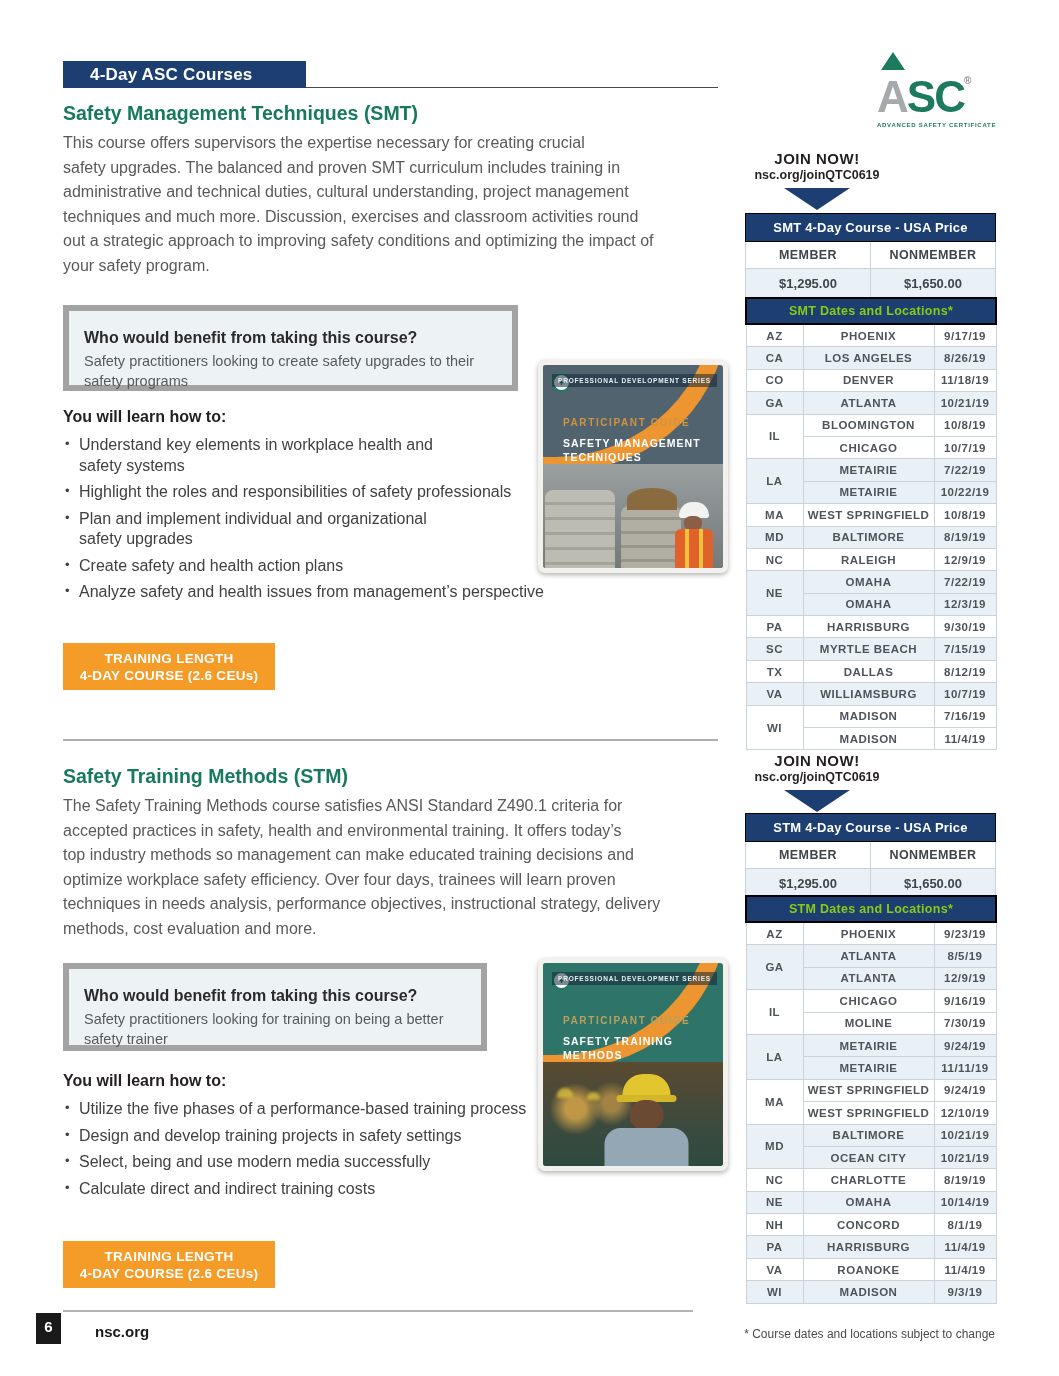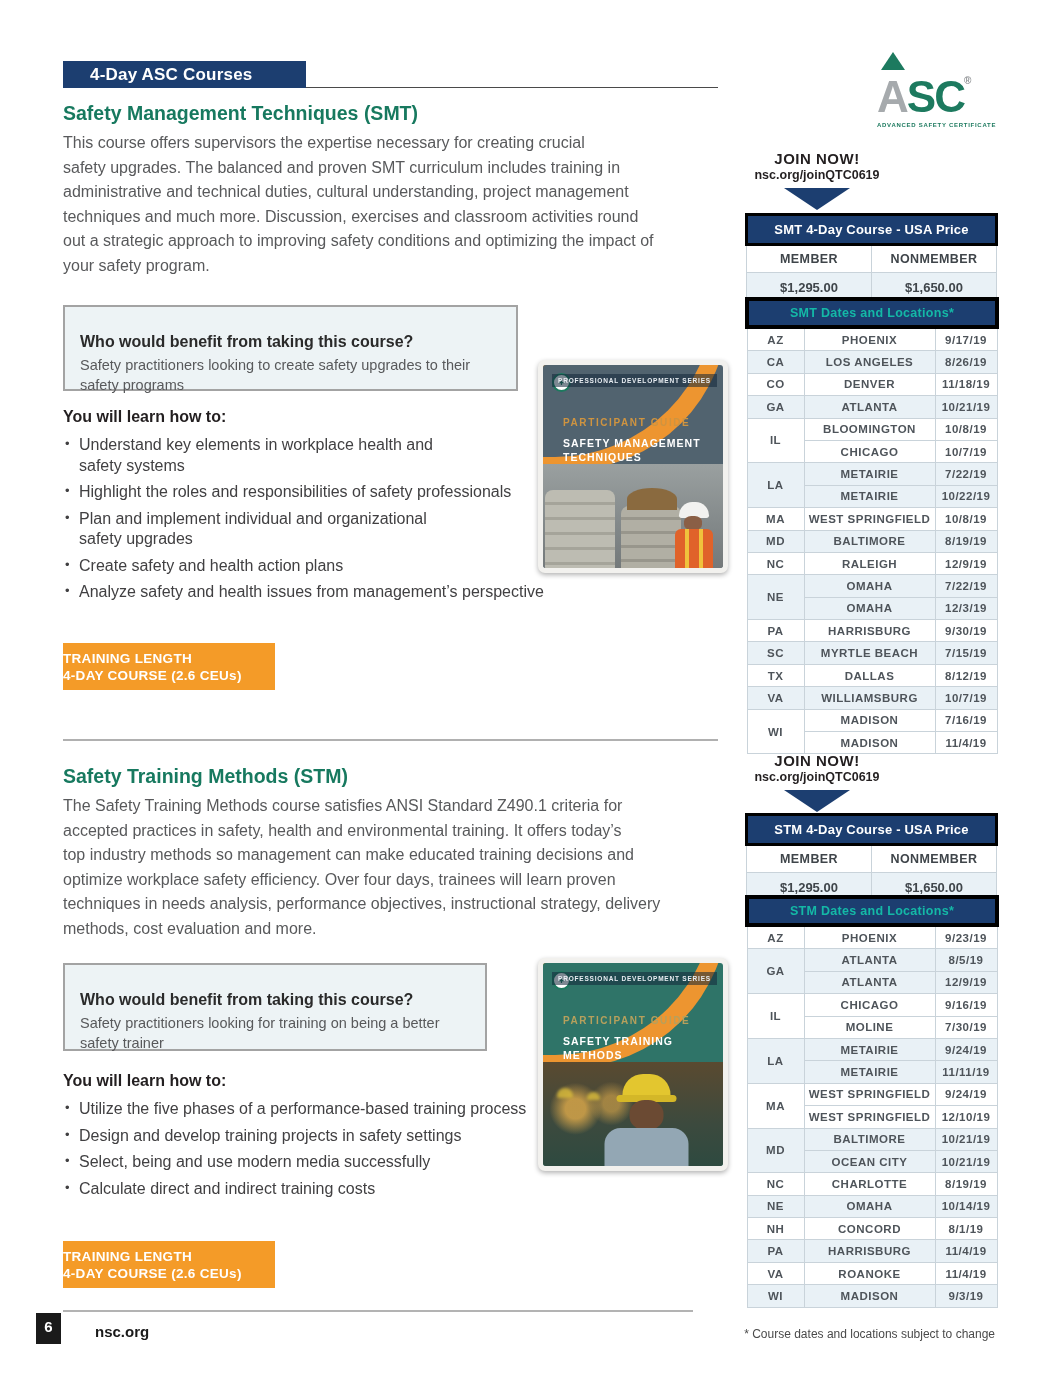--- a/index.html
+++ b/index.html
@@ -37,56 +37,56 @@
   
   .sec-head{position:absolute;left:63px;font-size:19.5px;font-weight:bold;color:#17795f;}
   .smt-head{top:102px;} .stm-head{top:765px;}
   .desc{position:absolute;left:63px;width:680px;font-size:16px;line-height:24.6px;
         color:#58595b;white-space:pre-line;}
   .smt-desc{top:131px;} .stm-desc{top:794px;}
 
   .divider{position:absolute;left:63px;top:739px;width:655px;height:2px;background:#b0b0b0;}
 
   
-  .benefit{position:absolute;left:63px;background:#edf3f5;border:2px solid #a3a3a3;
-           box-sizing:border-box;padding:26px 15px;}
+  .benefit{position:absolute;left:63px;background:#edf3f5;border:6px solid #a3a3a3;
+           box-sizing:border-box;padding:18px 15px;}
   .smt-benefit{top:305px;width:455px;height:86px;}
   .stm-benefit{top:963px;width:424px;height:88px;}
   .b-title{font-size:16px;font-weight:bold;color:#2a2a2a;margin-bottom:4px;}
   .b-text{font-size:14.5px;color:#58595b;line-height:20px;white-space:pre-line;}
 
   
   .learn{position:absolute;left:63px;width:620px;}
   .smt-learn{top:408px;} .stm-learn{top:1072px;}
   .l-title{font-size:16px;font-weight:bold;color:#231f20;margin-bottom:9px;}
   .learn ul{margin:0;padding:0;list-style:none;}
   .learn li{position:relative;padding-left:16px;margin-bottom:6px;font-size:16px;
             line-height:20.5px;color:#414042;white-space:pre-line;}
   .learn li::before{content:"•";position:absolute;left:2px;top:-1px;font-size:13px;color:#414042;}
 
   
   .tl-btn{position:absolute;left:63px;width:212px;height:47px;background:#f49b28;color:#fff;
-          text-align:left;font-weight:bold;font-size:13.5px;line-height:17px;
+          text-align:center;font-weight:bold;font-size:13.5px;line-height:17px;
           padding-top:7px;box-sizing:border-box;letter-spacing:0.3px;}
   .smt-btn{top:643px;} .stm-btn{top:1241px;}
 
   
   .price{position:absolute;left:745px;width:250px;border-collapse:collapse;table-layout:fixed;}
   .smt-price{top:213px;} .stm-price{top:813px;}
   .price th{background:#1c3e70;color:#fff;font-size:13px;font-weight:bold;height:25px;
-            border:3px solid #000000;letter-spacing:0.2px;}
+            border:1px solid #000000;letter-spacing:0.2px;}
   .price td{border:1px solid #c9d3da;text-align:center;color:#3f454a;}
   .price .cols td{font-size:12.5px;font-weight:bold;height:24px;background:#fff;letter-spacing:0.4px;}
   .price .vals td{font-size:13px;font-weight:bold;height:26px;background:#e9f1f6;}
 
   
   .dates{position:absolute;left:745px;width:250px;border-collapse:collapse;table-layout:fixed;}
   .smt-dates{top:297px;} .stm-dates{top:895px;}
-  .dates th{background:#1c3e70;color:#14b8a6;font-size:12.5px;font-weight:bold;height:22px;
-            border:4px solid #000000;letter-spacing:0.3px;margin-left:16px;}
+  .dates th{background:#1c3e70;color:#84cc16;font-size:12.5px;font-weight:bold;height:22px;
+            border:2px solid #000000;letter-spacing:0.3px;margin-left:16px;}
   .dates td{border:1px solid #c9d3da;height:21.4px;text-align:center;font-size:11.5px;
             font-weight:bold;letter-spacing:0.5px;color:#4e545a;padding:0;background:#fff;}
   .dates tr.tint td{background:#e9f1f6;}
 
   
   .book{position:absolute;left:538px;width:190px;height:213px;background:#f2f1ee;
         border-radius:7px;box-shadow:0 2px 5px rgba(0,0,0,0.3);padding:5px;box-sizing:border-box;}
   .smt-book{top:360px;} .stm-book{top:958px;}
   .cover{position:relative;width:100%;height:100%;overflow:hidden;border-radius:3px;}
   .cover-smt{background:#51636f;}

